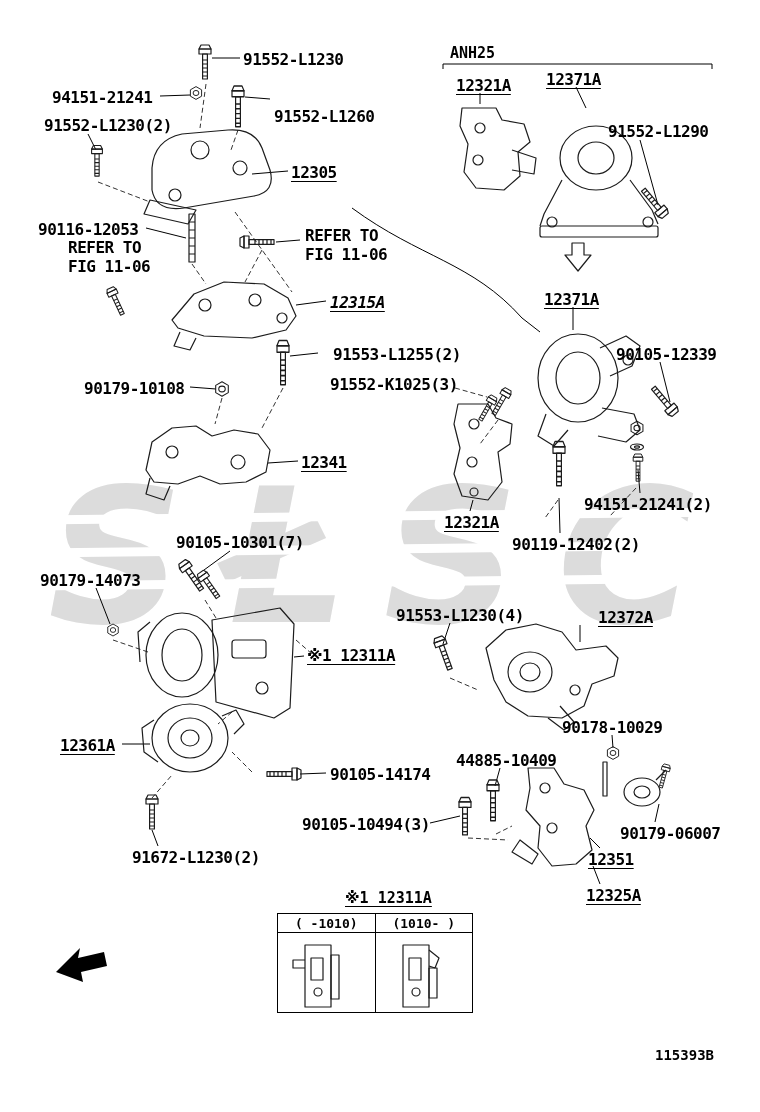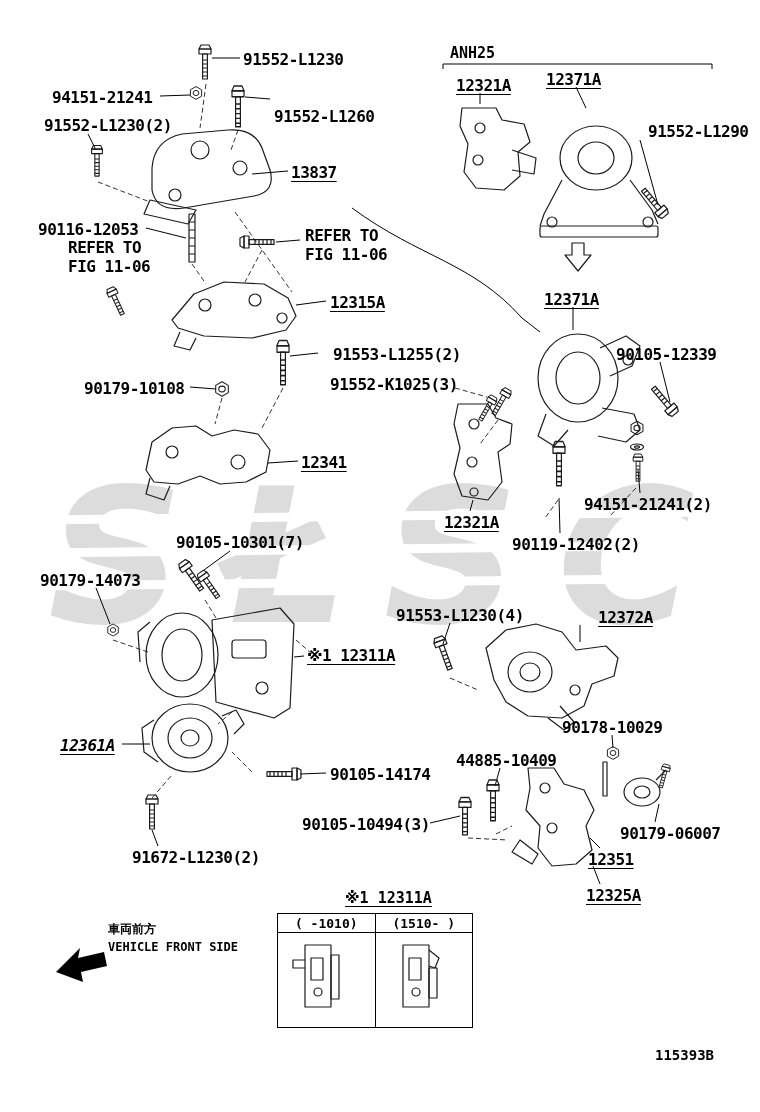--- a/index.html
+++ b/index.html
@@ -13,21 +13,21 @@
   .part-label {
     position:absolute; font-size:16px; font-weight:700; line-height:1.2;
     white-space:pre-line; letter-spacing:-0.5px;
   }
   .part-label.u { text-decoration:underline; text-underline-offset:3px; }
   .vehicle-code { position:absolute; left:450px; top:44px; font-size:15px; font-weight:700; }
   .figure-code { position:absolute; left:655px; top:1047px; font-size:14px; font-weight:700; }
   .vtable-title { position:absolute; left:345px; top:889px; font-size:15px; font-weight:700;
                   text-decoration:underline; text-underline-offset:3px; }
   .vtable {
-    position:absolute; left:277px; top:913px; width:196px; height:115px;
+    position:absolute; left:277px; top:913px; width:196px; height:100px;
     border:1.5px solid #000; display:flex; flex-direction:column; background:transparent;
   }
   .vtable .hdr { display:flex; border-bottom:1px solid #000; }
   .vtable .hdr > div { flex:1; text-align:center; font-size:13px; font-weight:700; padding:2px 0 1px; }
   .vtable .hdr > div:first-child { border-right:1px solid #000; }
   .vtable .bodyrow { flex:1; display:flex; }
   .vtable .bodyrow > div { flex:1; }
   .vtable .bodyrow > div:first-child { border-right:1px solid #000; }
   .front-side { position:absolute; left:108px; top:920px; font-size:12px; font-weight:700; line-height:1.5; }
 </style>
@@ -274,41 +274,41 @@
     </g>
 
     <path d="M56,972 L80,948 L78,958 L104,952 L107,966 L81,972 L83,982 Z" fill="#000" stroke="none"></path>
   </svg>
 
   <div id="labels">
       <div class="part-label" style="left: 243px; top: 50px;">91552-L1230</div>
       <div class="part-label" style="left: 52px; top: 88px;">94151-21241</div>
       <div class="part-label" style="left: 274px; top: 91px; margin-top: 16px;">91552-L1260</div>
       <div class="part-label" style="left: 44px; top: 116px;">91552-L1230(2)</div>
-      <div class="part-label u" style="left: 291px; top: 163px;">13837</div>
+      <div class="part-label u" style="left: 291px; top: 163px;">12305</div>
       <div class="part-label" style="left: 38px; top: 220px;">90116-12053</div>
       <div class="part-label" style="left: 68px; top: 238px;">REFER TO
 FIG 11-06</div>
       <div class="part-label" style="left: 305px; top: 226px;">REFER TO
 FIG 11-06</div>
-      <div class="part-label u" style="left: 330px; top: 293px;">12315A</div>
+      <div class="part-label u" style="left: 330px; top: 293px; font-style: italic;">12315A</div>
       <div class="part-label" style="left: 322px; top: 345px; margin-left: 11px;">91553-L1255(2)</div>
       <div class="part-label" style="left: 330px; top: 375px;">91552-K1025(3)</div>
       <div class="part-label" style="left: 84px; top: 379px;">90179-10108</div>
       <div class="part-label u" style="left: 301px; top: 453px;">12341</div>
       <div class="part-label" style="left: 176px; top: 533px;">90105-10301(7)</div>
       <div class="part-label" style="left: 40px; top: 571px;">90179-14073</div>
       <div class="part-label u" style="left: 307px; top: 646px;">※1 12311A</div>
-      <div class="part-label u" style="left: 60px; top: 736px; font-style: italic;">12361A</div>
+      <div class="part-label u" style="left: 60px; top: 736px;">12361A</div>
       <div class="part-label" style="left: 330px; top: 765px;">90105-14174</div>
       <div class="part-label" style="left: 302px; top: 815px;">90105-10494(3)</div>
       <div class="part-label" style="left: 104px; top: 848px; margin-left: 28px;">91672-L1230(2)</div>
       <div class="part-label u" style="left: 456px; top: 76px;">12321A</div>
       <div class="part-label u" style="left: 546px; top: 70px;">12371A</div>
-      <div class="part-label" style="left: 608px; top: 122px; margin-left: 40px;">91552-L1290</div>
+      <div class="part-label" style="left: 608px; top: 122px;">91552-L1290</div>
       <div class="part-label u" style="left: 544px; top: 290px;">12371A</div>
       <div class="part-label" style="left: 616px; top: 345px;">90105-12339</div>
       <div class="part-label" style="left: 584px; top: 495px;">94151-21241(2)</div>
       <div class="part-label" style="left: 512px; top: 535px;">90119-12402(2)</div>
       <div class="part-label u" style="left: 444px; top: 513px;">12321A</div>
       <div class="part-label" style="left: 396px; top: 606px;">91553-L1230(4)</div>
       <div class="part-label u" style="left: 554px; top: 608px; margin-left: 44px;">12372A</div>
       <div class="part-label" style="left: 562px; top: 718px;">90178-10029</div>
       <div class="part-label" style="left: 456px; top: 751px;">44885-10409</div>
       <div class="part-label" style="left: 620px; top: 824px;">90179-06007</div>
@@ -316,27 +316,23 @@
       <div class="part-label u" style="left: 586px; top: 886px;">12325A</div>
     </div>
 
   <div class="vehicle-code">ANH25</div>
 
   <div class="vtable-title">※1 12311A</div>
 
   <div class="vtable">
     <div class="hdr">
       <div>(  -1010)</div>
-      <div>(1510-  )</div>
+      <div>(1010-  )</div>
     </div>
     <div class="bodyrow">
       <div></div>
       <div></div>
     </div>
   </div>
 
-  <div class="front-side">
-    <div>車両前方</div>
-    <div>VEHICLE FRONT SIDE</div>
-  </div>
 
   <div class="figure-code">115393B</div>
 </div>
 
 </body></html>

